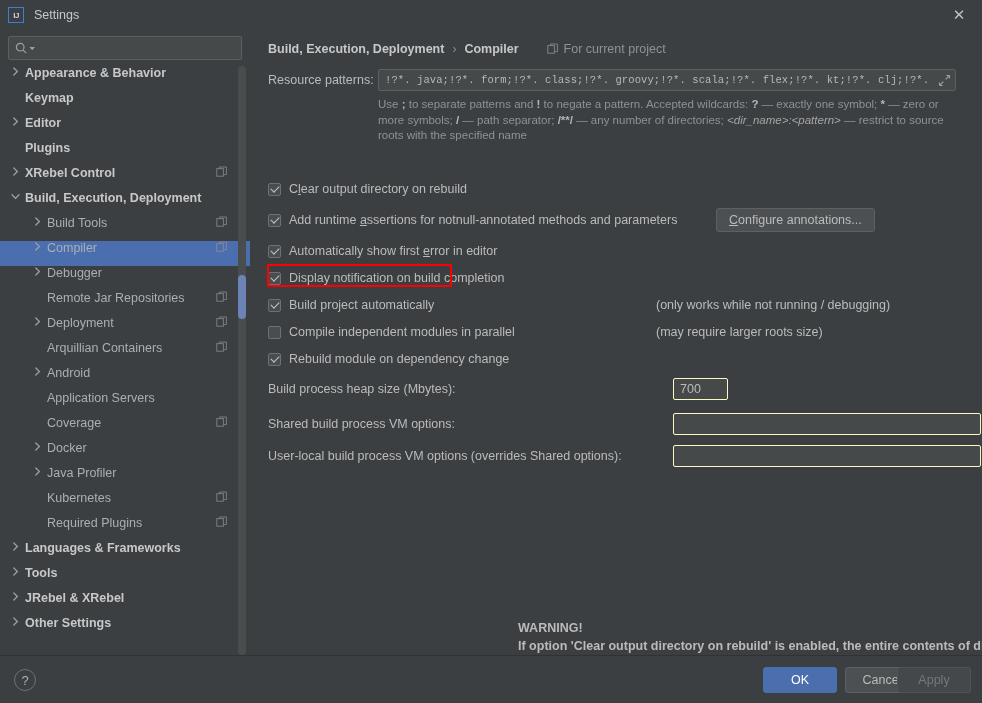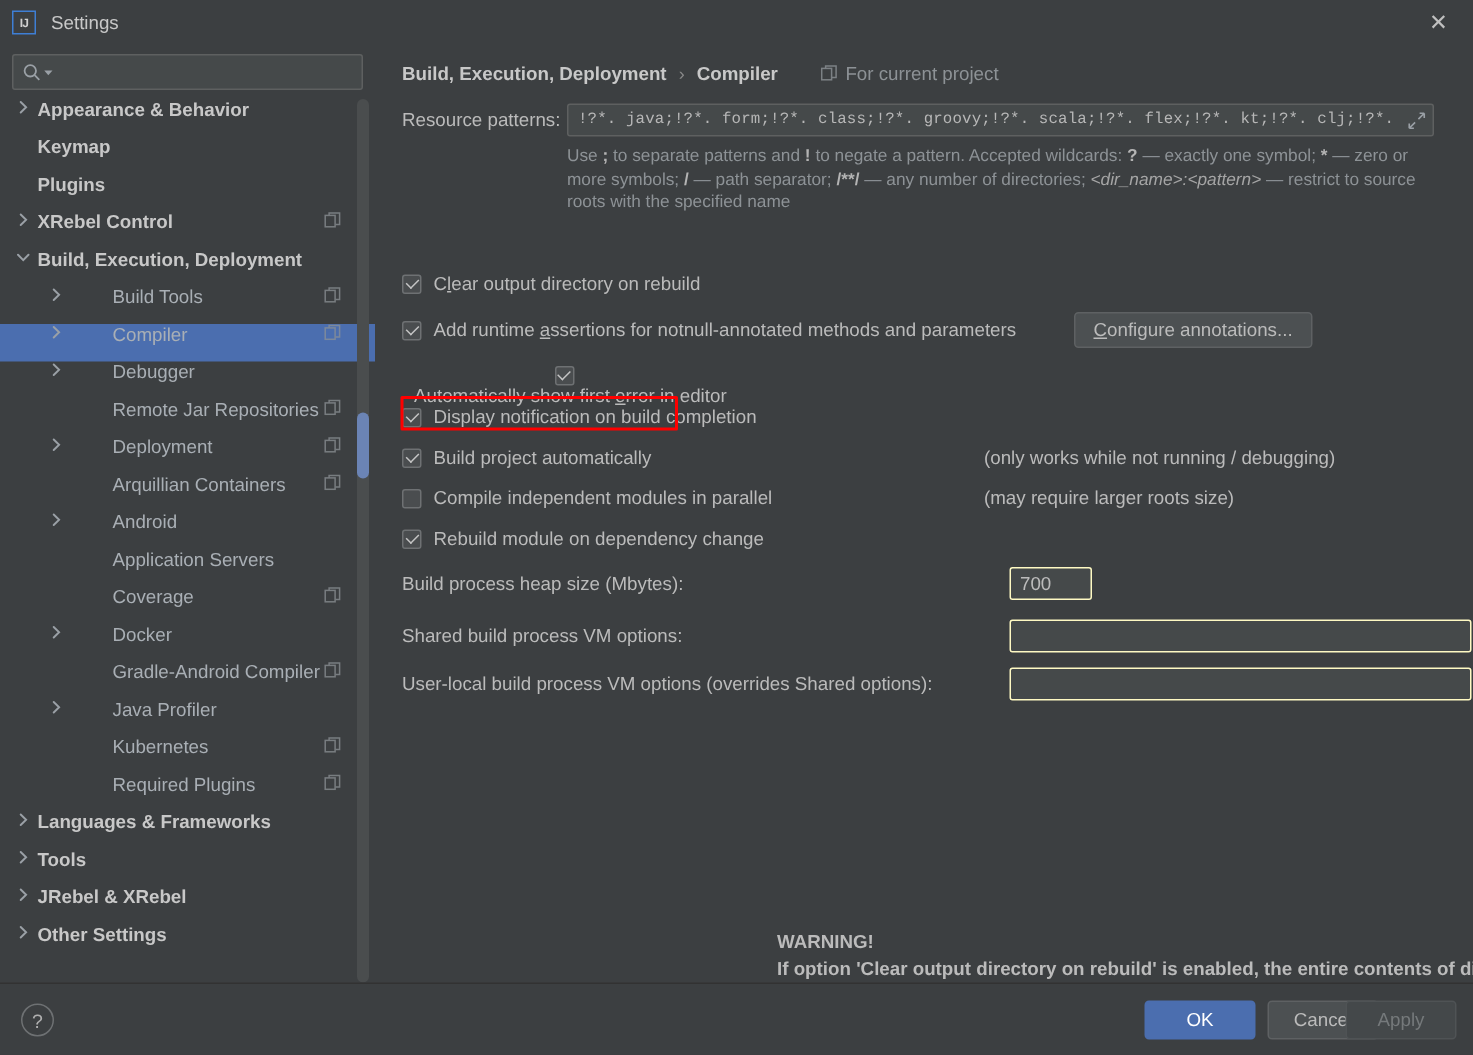--- a/index.html
+++ b/index.html
@@ -66,21 +66,21 @@
   .arrow {
     width: 11px; height: 11px; flex: 0 0 auto;
     display: flex; align-items: center; justify-content: center;
     margin-right: 4px;
   }
   .arrow svg { display: block; }
   .arrow.blank { visibility: hidden; }
   .tree-label { font-size: 12.5px; color: #a9b7c6; }
   .tree-row.lvl0 .tree-label { color: #c8c8c8; font-weight: bold; }
   .tree-row.lvl0 { padding-left: 10px; }
-  .tree-row.lvl1 { padding-left: 32px; gap: 28px; }
+  .tree-row.lvl1 { padding-left: 32px; }
   .tree-row.lvl1 .tree-label { color: #a9afb5; }
   .copy-badge {
     position: absolute; right: 22px; width: 12px; height: 12px;
     opacity: 0.75;
   }
 
   
   #left-sb-track {
     position: absolute; right: 4px; top: 36px; width: 8px; height: 589px;
     background: #4a4d4e; border-radius: 4px;
@@ -240,20 +240,28 @@
               <path d="M2.8 1 L6.4 4.5 L2.8 8" fill="none" stroke="#9aa0a6" stroke-width="1.3" stroke-linecap="round"></path>
             </svg>
           </span>
           <span class="tree-label">Appearance &amp; Behavior</span>
         </div>
         <div class="tree-row lvl0">
           <span class="arrow blank"></span>
           <span class="tree-label">Keymap</span>
         </div>
         <div class="tree-row lvl0">
+          <span class="arrow">
+            <svg width="9" height="9" viewBox="0 0 9 9">
+              <path d="M2.8 1 L6.4 4.5 L2.8 8" fill="none" stroke="#9aa0a6" stroke-width="1.3" stroke-linecap="round"></path>
+            </svg>
+          </span>
+          <span class="tree-label">Editor</span>
+        </div>
+        <div class="tree-row lvl0">
           <span class="arrow blank"></span>
           <span class="tree-label">Plugins</span>
         </div>
         <div class="tree-row lvl0">
           <span class="arrow">
             <svg width="9" height="9" viewBox="0 0 9 9">
               <path d="M2.8 1 L6.4 4.5 L2.8 8" fill="none" stroke="#9aa0a6" stroke-width="1.3" stroke-linecap="round"></path>
             </svg>
           </span>
           <span class="tree-label">XRebel Control</span>
@@ -350,28 +358,20 @@
               <path d="M3.4 2.6 V1 H10.4 V8.6 H7.6" fill="none" stroke="#8d9296" stroke-width="1"></path>
             </svg></span>
         </div>
         <div class="tree-row lvl1">
           <span class="arrow">
             <svg width="9" height="9" viewBox="0 0 9 9">
               <path d="M2.8 1 L6.4 4.5 L2.8 8" fill="none" stroke="#9aa0a6" stroke-width="1.3" stroke-linecap="round"></path>
             </svg>
           </span>
           <span class="tree-label">Docker</span>
-        </div>
-        <div class="tree-row lvl1">
-          <span class="arrow blank"></span>
-          <span class="tree-label">Gradle-Android Compiler</span>
-          <span class="copy-badge"><svg width="12" height="12" viewBox="0 0 12 12">
-              <rect x="0.8" y="2.6" width="6.6" height="7.6" fill="none" stroke="#8d9296" stroke-width="1"></rect>
-              <path d="M3.4 2.6 V1 H10.4 V8.6 H7.6" fill="none" stroke="#8d9296" stroke-width="1"></path>
-            </svg></span>
         </div>
         <div class="tree-row lvl1">
           <span class="arrow">
             <svg width="9" height="9" viewBox="0 0 9 9">
               <path d="M2.8 1 L6.4 4.5 L2.8 8" fill="none" stroke="#9aa0a6" stroke-width="1.3" stroke-linecap="round"></path>
             </svg>
           </span>
           <span class="tree-label">Java Profiler</span>
         </div>
         <div class="tree-row lvl1">
@@ -463,21 +463,21 @@
 
   <div id="checkbox-area">
       <div class="cb-row" style="position: absolute; top: 152px; left: 0px;">
         <span class="cbox checked"></span>
         <span class="cb-label">C<u>l</u>ear output directory on rebuild</span>
       </div>
       <div class="cb-row" style="position: absolute; top: 183px; left: 0px;">
         <span class="cbox checked"></span>
         <span class="cb-label">Add runtime <u>a</u>ssertions for notnull-annotated methods and parameters</span>
       </div>
-      <div class="cb-row" style="position: absolute; top: 214px; left: 0px; flex-direction: column;">
+      <div class="cb-row" style="position: absolute; top: 214px; left: 0px;">
         <span class="cbox checked"></span>
         <span class="cb-label">Automatically show first <u>e</u>rror in editor</span>
       </div>
       <div class="cb-row" style="position: absolute; top: 241px; left: 0px;">
         <span class="cbox checked"></span>
         <span class="cb-label">Display notification on build completion</span>
       </div>
       <div class="cb-row" style="position: absolute; top: 268px; left: 0px;">
         <span class="cbox checked"></span>
         <span class="cb-label">Build project automatically</span>

